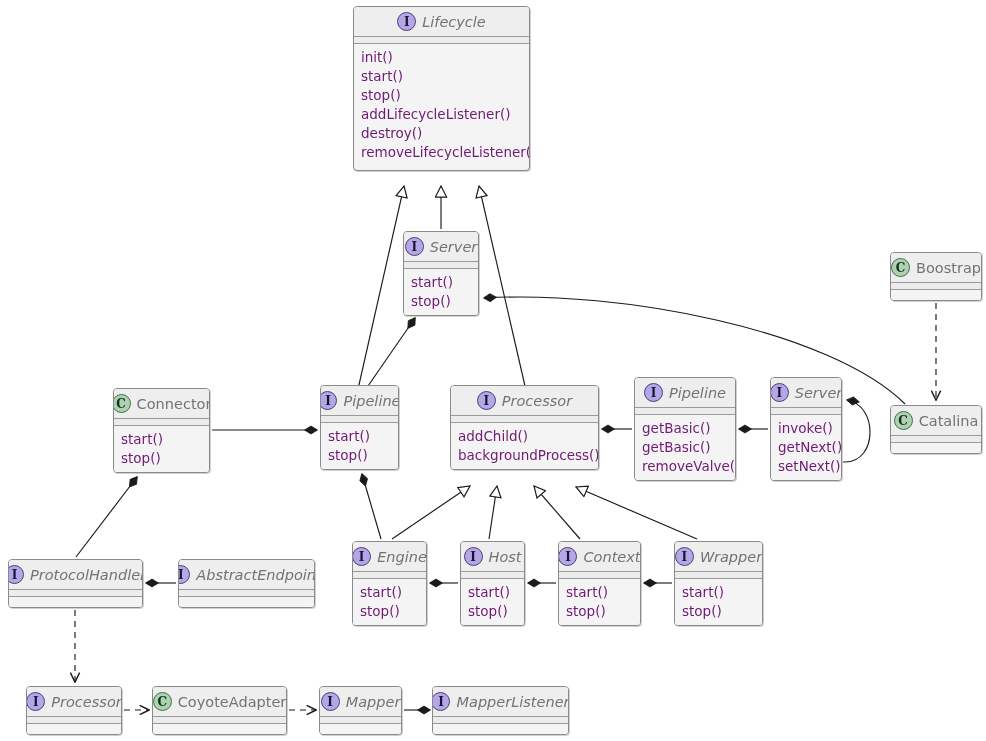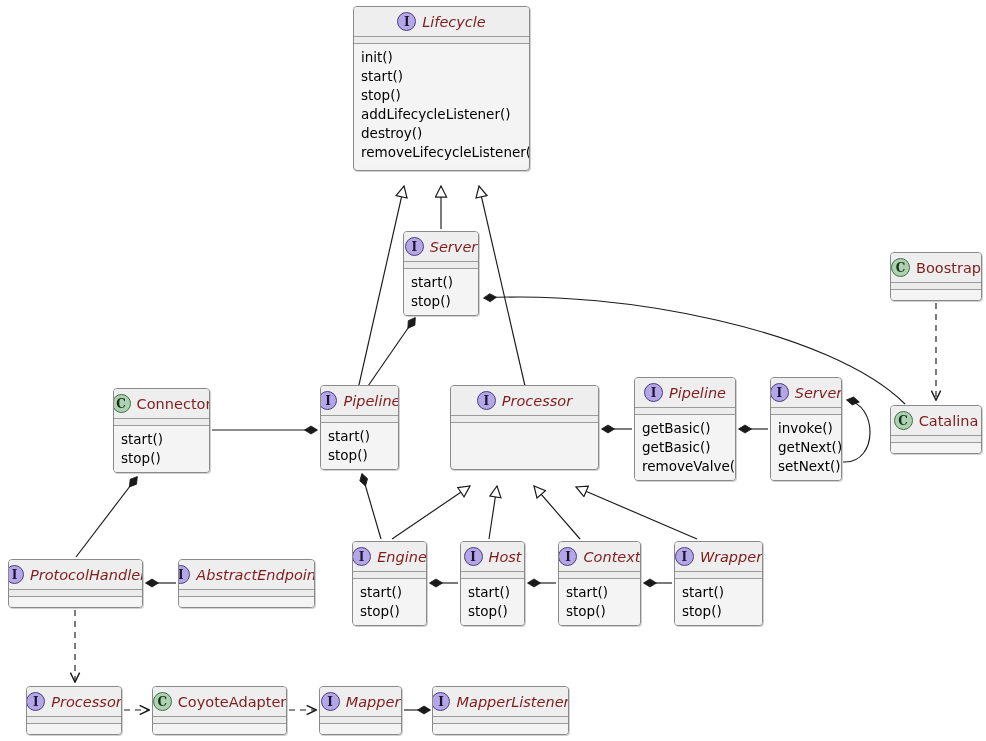--- a/index.html
+++ b/index.html
@@ -55,21 +55,21 @@
     padding: 4px 0 4px 0;
     background: #f4f4f4;
   }
   .uml-body.empty {
     height: 12px;
     padding: 0;
   }
   .uml-member {
     font-size: 13.5px;
     line-height: 19px;
-    color: #000000;
+    color: #701a75;
     padding: 0 6px 0 7px;
     white-space: nowrap;
   }
   .stereo {
     width: 19px;
     height: 19px;
     border-radius: 50%;
     display: flex;
     align-items: center;
     justify-content: center;
@@ -84,21 +84,21 @@
     border: 1.5px solid #4b3d7a;
     color: #1c1333;
   }
   .stereo.cls {
     background: #aed1b2;
     border: 1.5px solid #3f7047;
     color: #13301a;
   }
   .uml-name {
     font-size: 14.5px;
-    color: #7f1d1d;
+    color: #737373;
     white-space: nowrap;
   }
   .uml-name.italic {
     font-style: italic;
   }
   .watermark {
     position: absolute;
     font-size: 15px;
     color: #d8d8d8;
     letter-spacing: 1px;
@@ -235,20 +235,24 @@
           <div class="uml-member">start()</div>
           <div class="uml-member">stop()</div>
         </div>
       </div>
       <div class="uml-box" style="left: 450px; top: 385px; width: 149px; height: 85px;">
         <div class="uml-title">
           <span class="stereo iface">I</span>
           <span class="uml-name italic">Processor</span>
         </div>
         <div class="uml-sep"></div>
+        <div class="uml-body">
+          <div class="uml-member">addChild()</div>
+          <div class="uml-member">backgroundProcess()</div>
+        </div>
       </div>
       <div class="uml-box" style="left: 634px; top: 377px; width: 102px; height: 104px;">
         <div class="uml-title">
           <span class="stereo iface">I</span>
           <span class="uml-name italic">Pipeline</span>
         </div>
         <div class="uml-sep"></div>
         <div class="uml-body">
           <div class="uml-member">getBasic()</div>
           <div class="uml-member">getBasic()</div>

